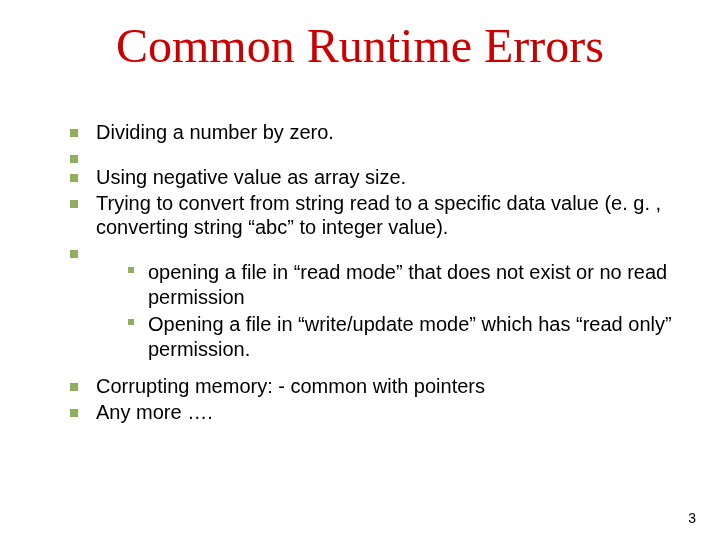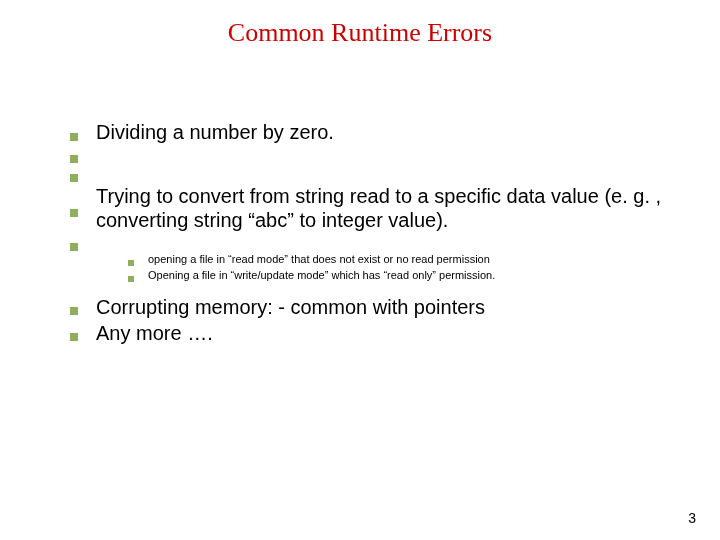--- a/index.html
+++ b/index.html
@@ -19,35 +19,35 @@
     box-sizing: border-box;
   }
   .title {
     position: absolute;
     top: 18px;
     left: 0;
     width: 100%;
     text-align: center;
     color: #cc0000;
     font-family: "Comic Sans MS", "Comic Sans", cursive;
-    font-size: 26px;
+    font-size: 48px;
     font-weight: 400;
   }
   .content {
     position: absolute;
     top: 120px;
     left: 70px;
     right: 40px;
   }
   .bullet-row {
     display: flex;
     align-items: flex-start;
     margin-bottom: 2px;
   }
-  .bullet-row.level1 { margin-left: 0; align-items: center; }
+  .bullet-row.level1 { margin-left: 0; }
   .bullet-row.level2 { margin-left: 58px; margin-top: 2px; margin-bottom: 2px; }
   .bullet-row.level1 .sq {
     width: 8px;
     height: 8px;
     background: #8faf5f;
     flex: 0 0 8px;
     margin-top: 9px;
     margin-right: 18px;
   }
   .bullet-row.level2 .sq {
@@ -56,21 +56,21 @@
     background: #8faf5f;
     flex: 0 0 6px;
     margin-top: 7px;
     margin-right: 14px;
   }
   .bullet-row.level1 .txt {
     font-size: 20px;
     line-height: 1.2;
   }
   .bullet-row.level2 .txt {
-    font-size: 11px;
+    font-size: 20px;
     line-height: 1.25;
   }
   .gap-above { margin-top: 12px; }
   .page-num {
     position: absolute;
     right: 24px;
     bottom: 14px;
     font-size: 14px;
     color: #000;
   }
@@ -89,20 +89,21 @@
       <div class="txt">Dividing a number by zero.</div>
     </div>
 
 
     <div class="bullet-row level1">
       <div class="sq"></div>
     </div>
 
     <div class="bullet-row level1">
       <div class="sq"></div>
+      <div class="txt">Using negative value as array size.</div>
     </div>
 
     <div class="bullet-row level1">
       <div class="sq"></div>
       <div class="txt">Trying to convert from string read to a specific data value (e. g. , converting string “abc” to integer value).</div>
     </div>
 
     <div class="bullet-row level1">
       <div class="sq"></div>
     </div>

